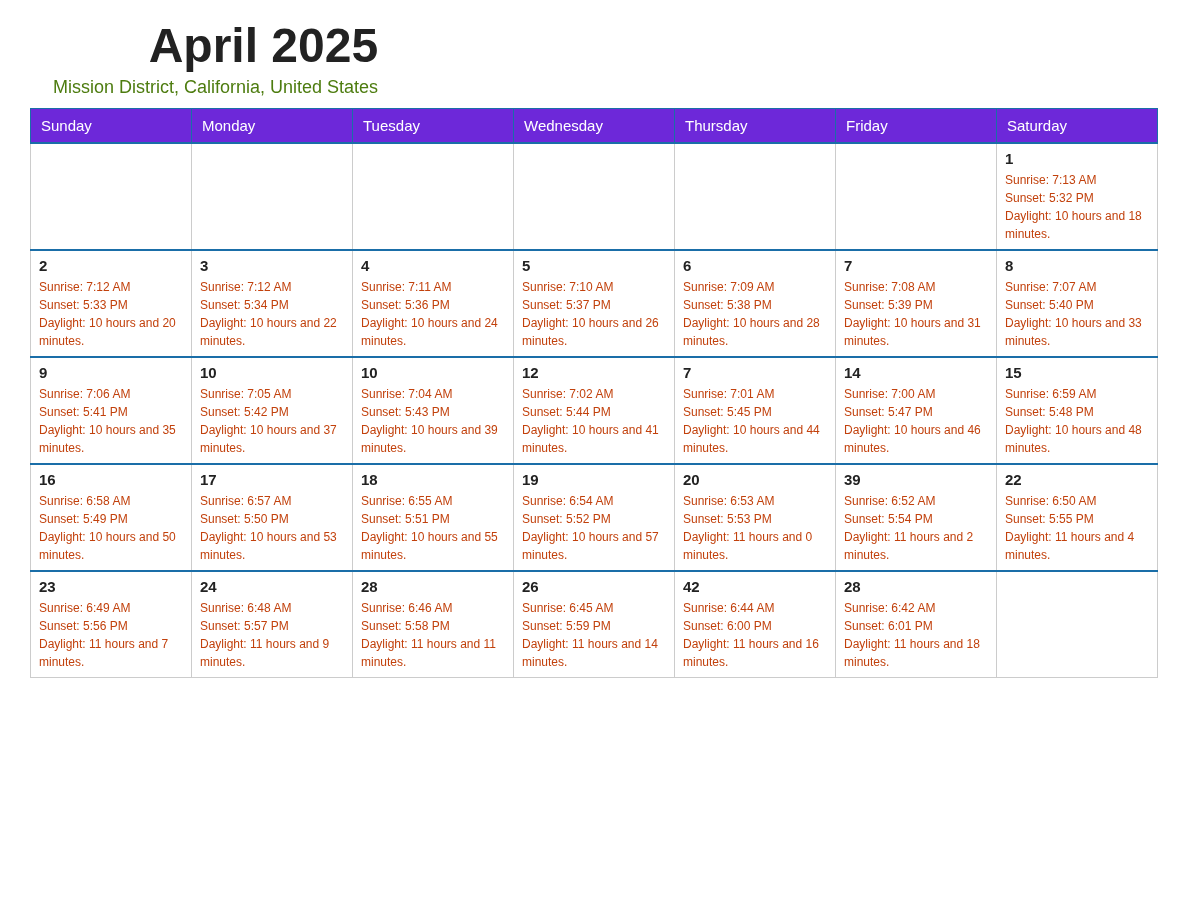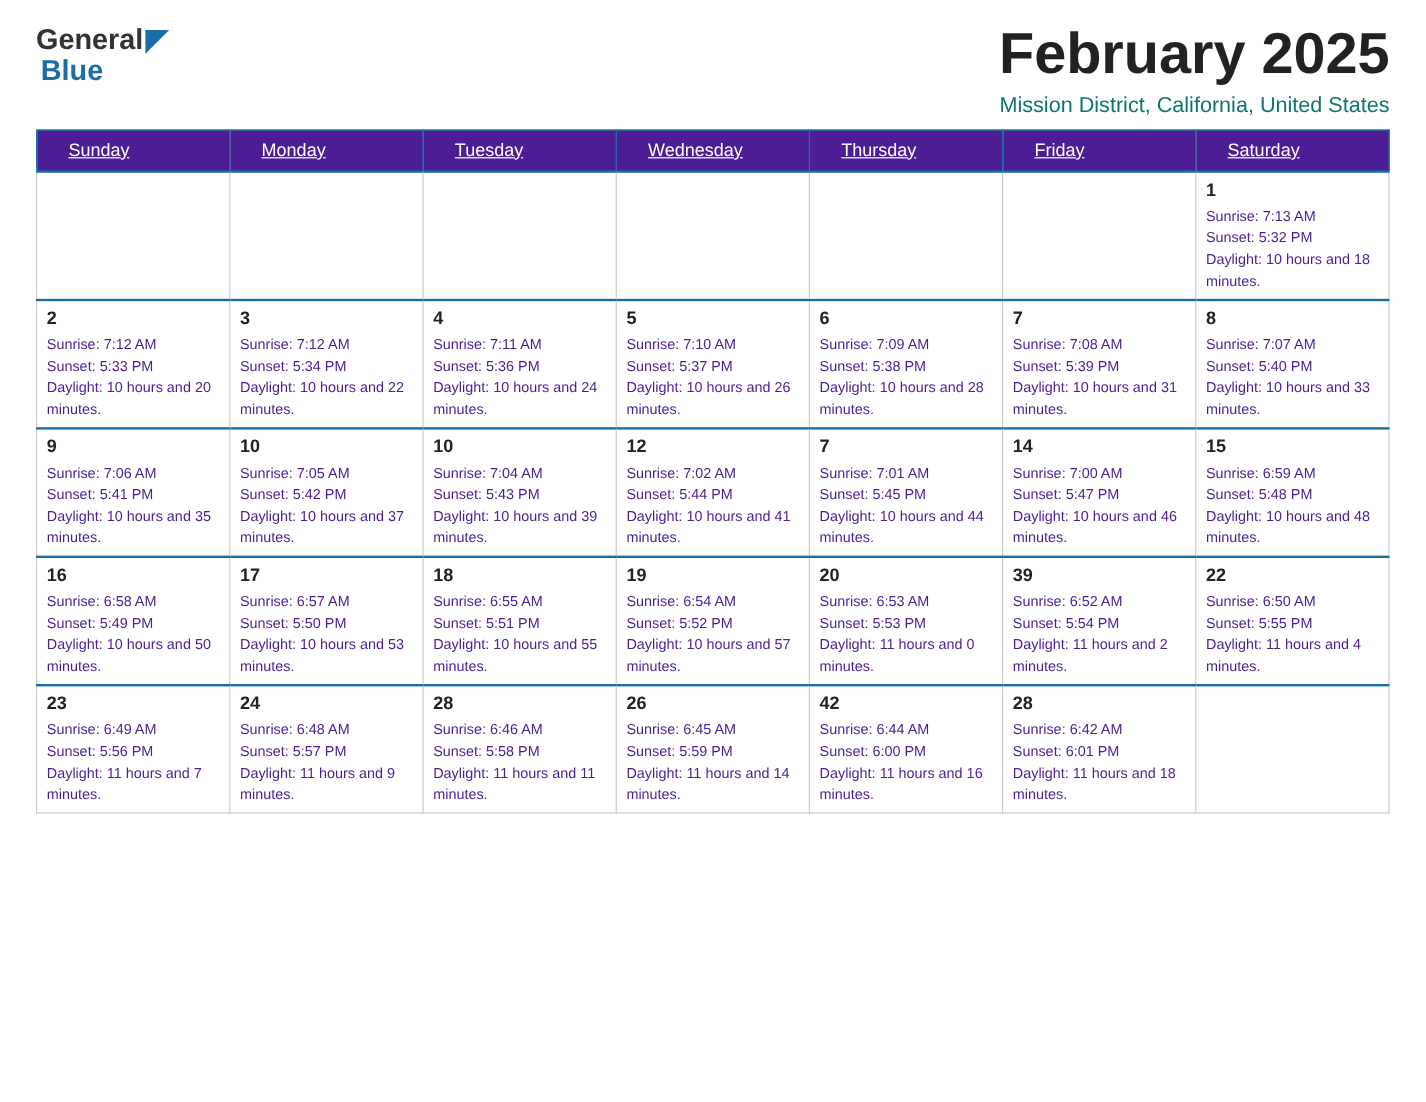--- a/index.html
+++ b/index.html
@@ -20,37 +20,37 @@
       text-align: right;
     }
     .main-title {
       font-size: 48px;
       font-weight: bold;
       color: #222;
       line-height: 1.1;
     }
     .subtitle {
       font-size: 18px;
-      color: #0f766e;
+      color: #4d7c0f;
       margin-top: 4px;
+      margin-left: 23px;
     }
     .calendar {
       width: 100%;
       border-collapse: collapse;
       margin-top: 10px;
     }
     .calendar th {
-      background-color: #4c1d95;
+      background-color: #6d28d9;
       color: #fff;
       font-size: 15px;
       font-weight: normal;
-      padding: 8px 26px;
+      padding: 8px 10px;
       text-align: left;
       border: 1px solid #1a6ea8;
-      text-decoration: underline;
     }
     .calendar td {
       vertical-align: top;
       border: 1px solid #ccc;
       padding: 6px 8px;
       width: 14.28%;
       min-height: 100px;
       background: #fff;
     }
     .calendar tr:first-child td {
@@ -61,21 +61,21 @@
     }
     .day-number {
       font-size: 15px;
       font-weight: bold;
       color: #222;
       display: block;
       margin-bottom: 4px;
     }
     .day-info {
       font-size: 12px;
-      color: #4c1d95;
+      color: #c2410c;
       line-height: 1.5;
     }
     .empty-cell {
       background: #f9f9f9;
     }
     .logo-container {
       display: flex;
       flex-direction: column;
       align-items: flex-start;
     }
@@ -86,33 +86,22 @@
     .logo-bottom-row {
       display: flex;
       align-items: center;
       margin-top: -2px;
     }
   </style>
 </head>
 <body>
 
 <div class="header">
-  <div class="logo-container">
-    <div class="logo-top-row">
-      <span style="font-size:24px;font-weight:bold;color:#333;">General</span>
-      <svg width="20" height="20" viewBox="0 0 20 20" style="margin-left:2px;margin-top:2px;">
-        <polygon points="0,0 20,0 0,20" fill="#1a6ea8"></polygon>
-      </svg>
-    </div>
-    <div class="logo-bottom-row">
-      <span style="font-size:24px;font-weight:bold;color:#1a6ea8;margin-left:4px;">Blue</span>
-    </div>
-  </div>
   <div class="title-section">
-    <div class="main-title">February 2025</div>
+    <div class="main-title">April 2025</div>
     <div class="subtitle">Mission District, California, United States</div>
   </div>
 </div>
 
 <table class="calendar">
   <thead>
     <tr>
     <th>Sunday</th>
         <th>Monday</th>
         <th>Tuesday</th>

